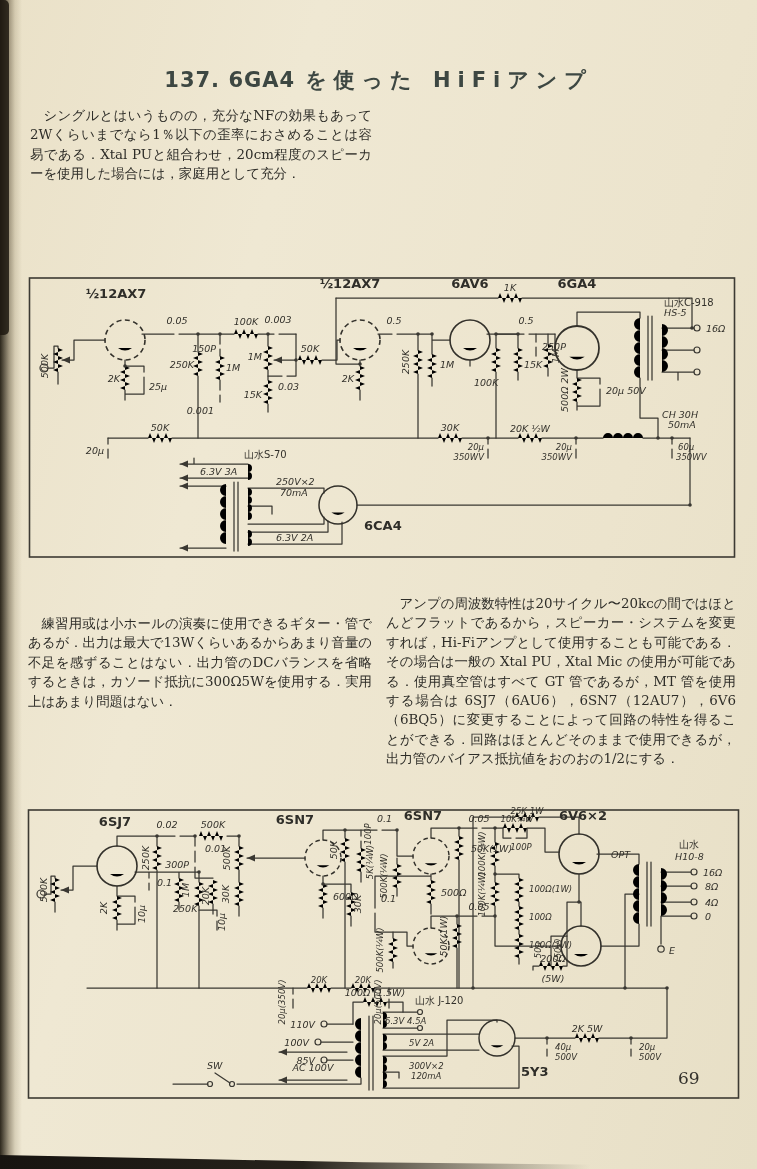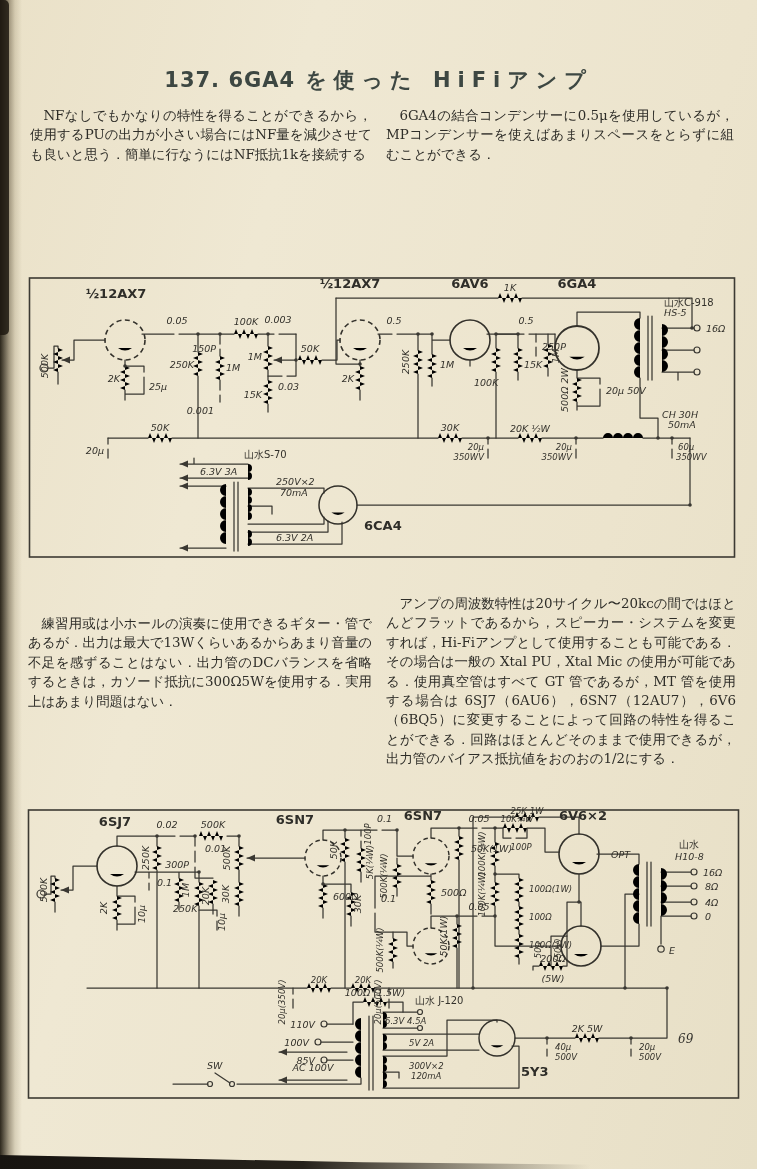--- a/index.html
+++ b/index.html
@@ -23,39 +23,38 @@
   .schem circle.term{stroke:#3a3832;stroke-width:1.2;fill:none;}
   .schem circle.dot{fill:#3a3832;stroke:none;}
   .schem .bx{fill:none;stroke:#3c3a33;stroke-width:1.6;}
   .schem .tube circle{stroke:#33312b;stroke-width:1.6;fill:none;}
   .schem .tube.dashed circle{stroke-dasharray:5 3.5;}
   .lbl{font-family:"DejaVu Sans","Liberation Sans",sans-serif;font-style:italic;font-size:9.5px;fill:#33312b;}
   .lbs{font-size:8.5px;}
   .tl{font-family:"DejaVu Sans","Liberation Sans",sans-serif;font-weight:bold;font-size:13px;font-style:normal;fill:#2f2e29;}
   .jp{font-family:"DejaVu Sans","Liberation Sans",sans-serif;font-style:normal;font-size:10px;fill:#33312b;}
   .mid{text-anchor:middle;} .end{text-anchor:end;}
-  .pagenum{position:absolute;left:678px;top:1032px;font-size:12px;color:#33312c;font-style:italic;}
+  .pagenum{position:absolute;left:678px;top:1068px;font-size:17px;color:#33312c;}
   svg use,svg path{vector-effect:none;}
 </style>
 </head>
 <body>
 
 <div class="page">
   <div class="gutter"></div>
   <div class="gutter-top"></div>
   <div class="bottom-edge"></div>
 
   <div class="title" style="top:66px">
     <span>137. 6GA4</span><span class="sp">を使った HiFiアンプ</span>
   </div>
   <div class="col" style="left:30px;top:106px;width:342px">
-    <p>NFなしでもかなりの特性を得ることができるから，使用するPUの出力が小さい場合にはNF量を減少させても良いと思う．簡単に行なうにはNF抵抗1kを接続する</p>
+    <p>シングルとはいうものの，充分なNFの効果もあって2Wくらいまでなら1％以下の歪率におさめることは容易である．Xtal PUと組合わせ，20cm程度のスピーカーを使用した場合には，家庭用として充分．</p>
   </div>
   <div class="col" style="left:386px;top:106px;width:348px">
-    <p>6GA4の結合コンデンサーに0.5μを使用しているが，MPコンデンサーを使えばあまりスペースをとらずに組むことができる．</p>
   </div>
 
   <svg class="schem" style="left:28px;top:268px" width="710" height="292" viewBox="0 0 710 292">
     <defs>
       <path id="res" d="M0,0 l2,-5 l4,10 l4,-10 l4,10 l4,-10 l4,10 l2,-5"></path>
       <g id="caph">
           <path d="M0,-6 V6"></path>
           <path d="M5,-6 V6"></path>
         </g>
       <g id="capv">

